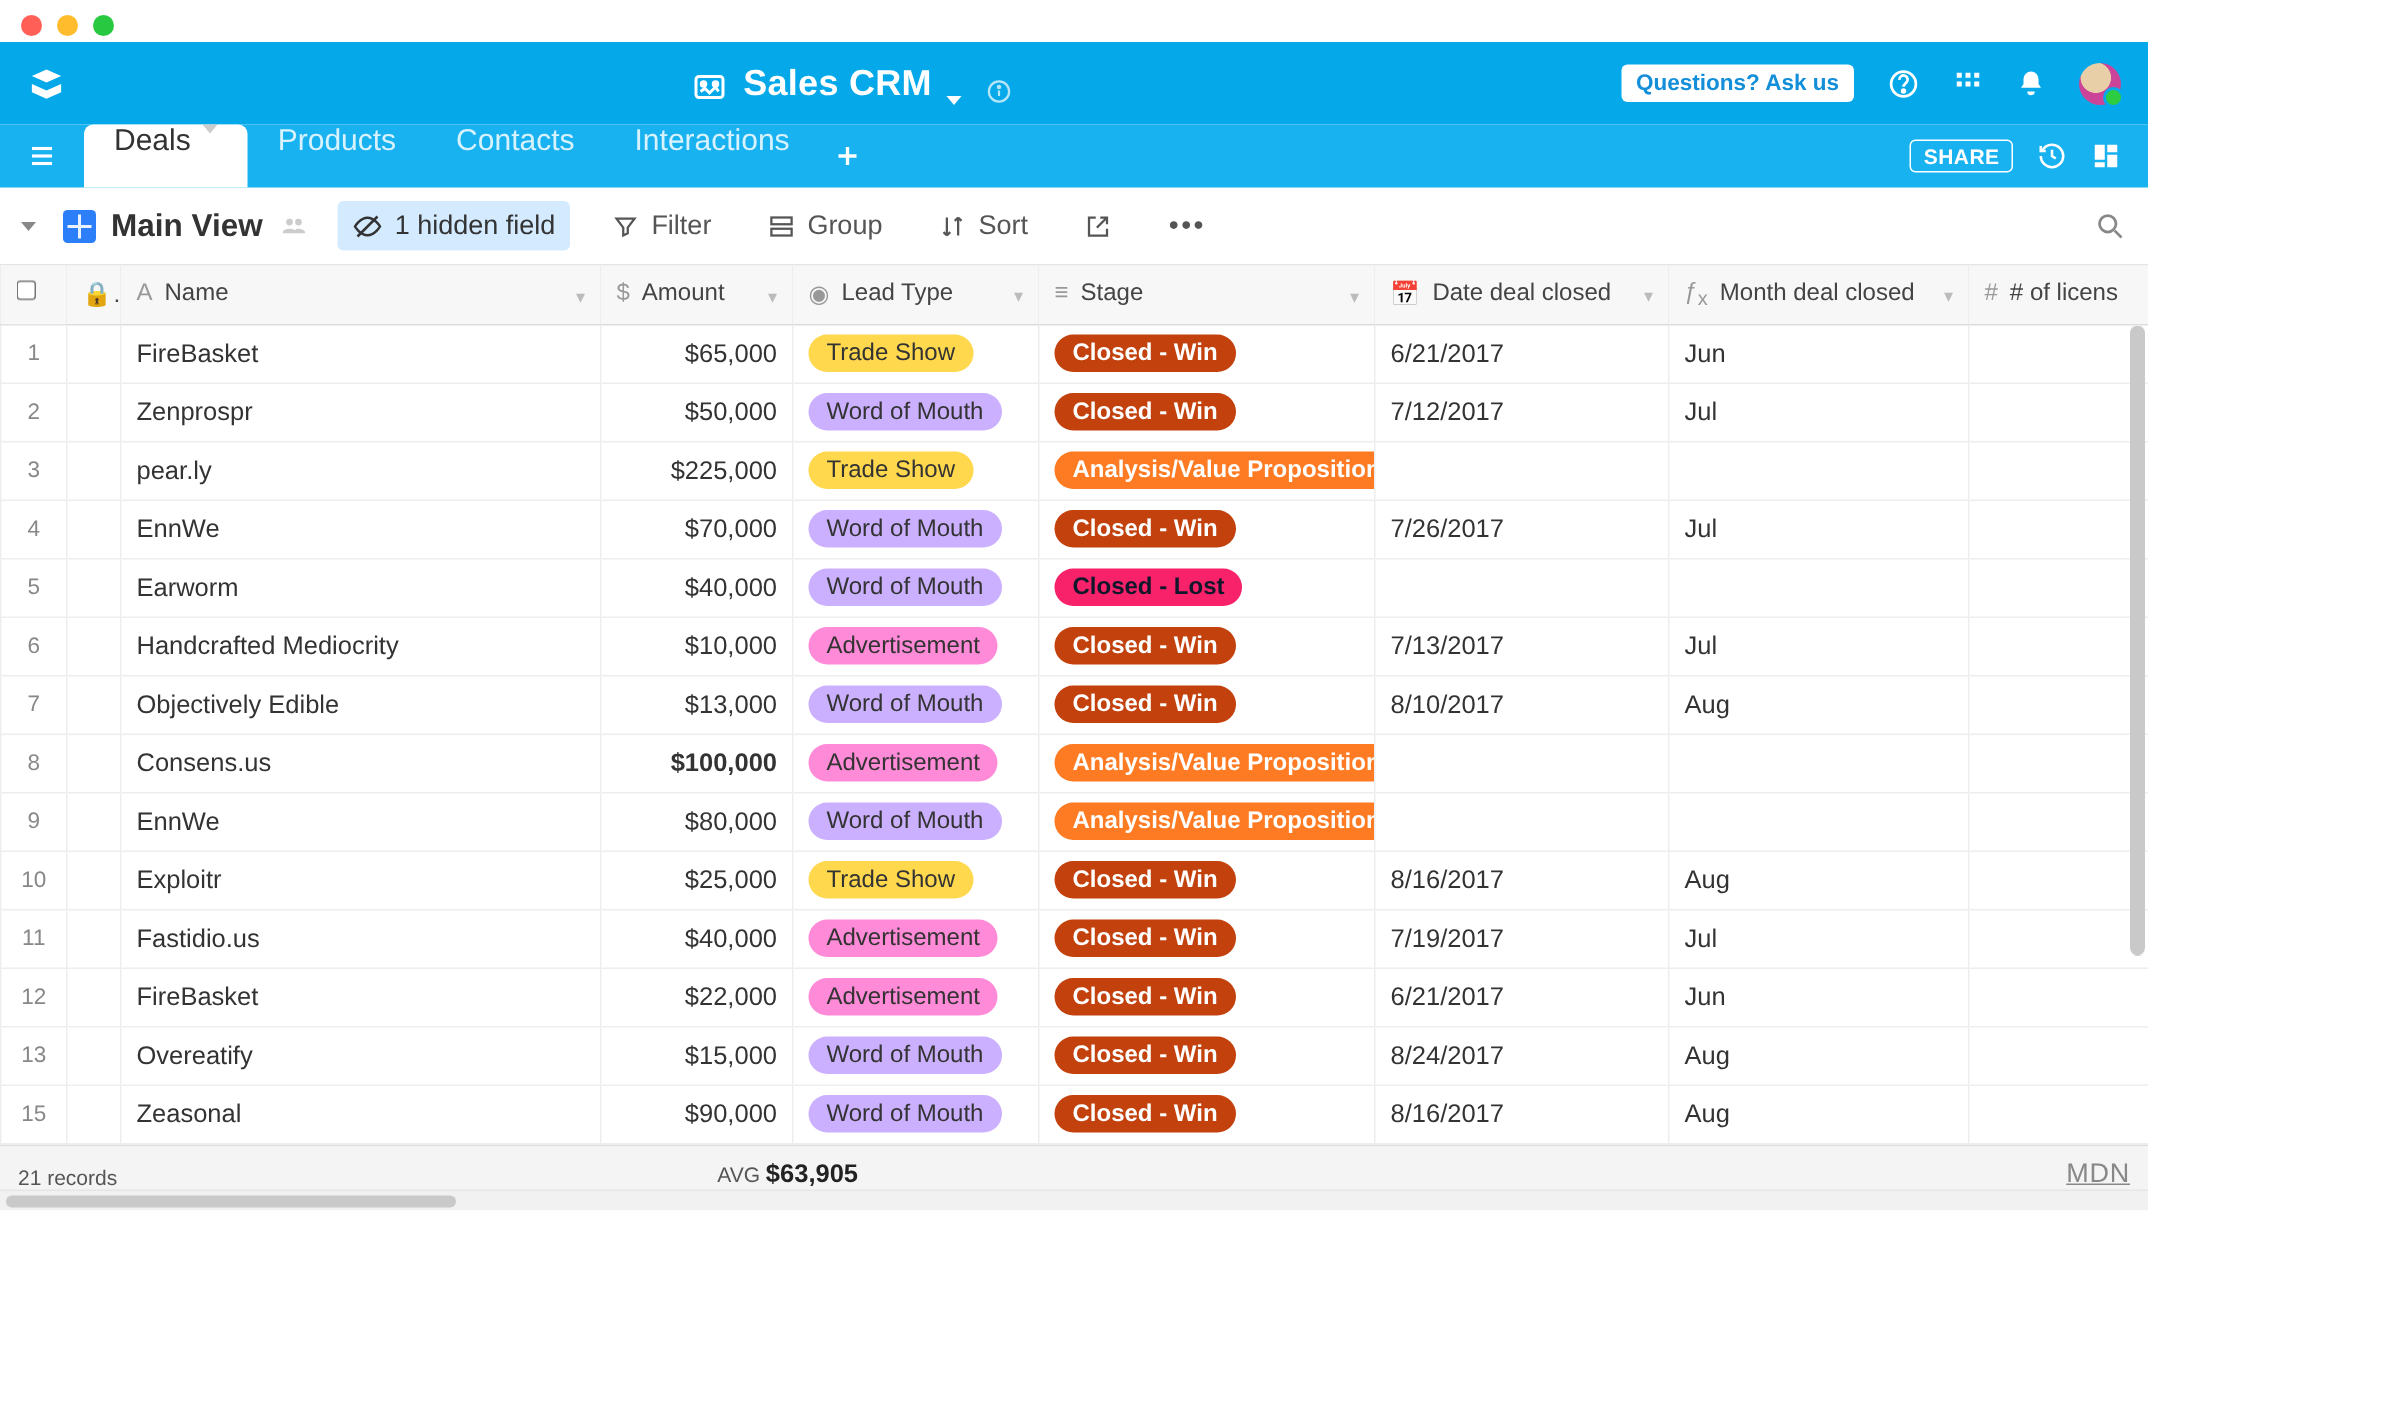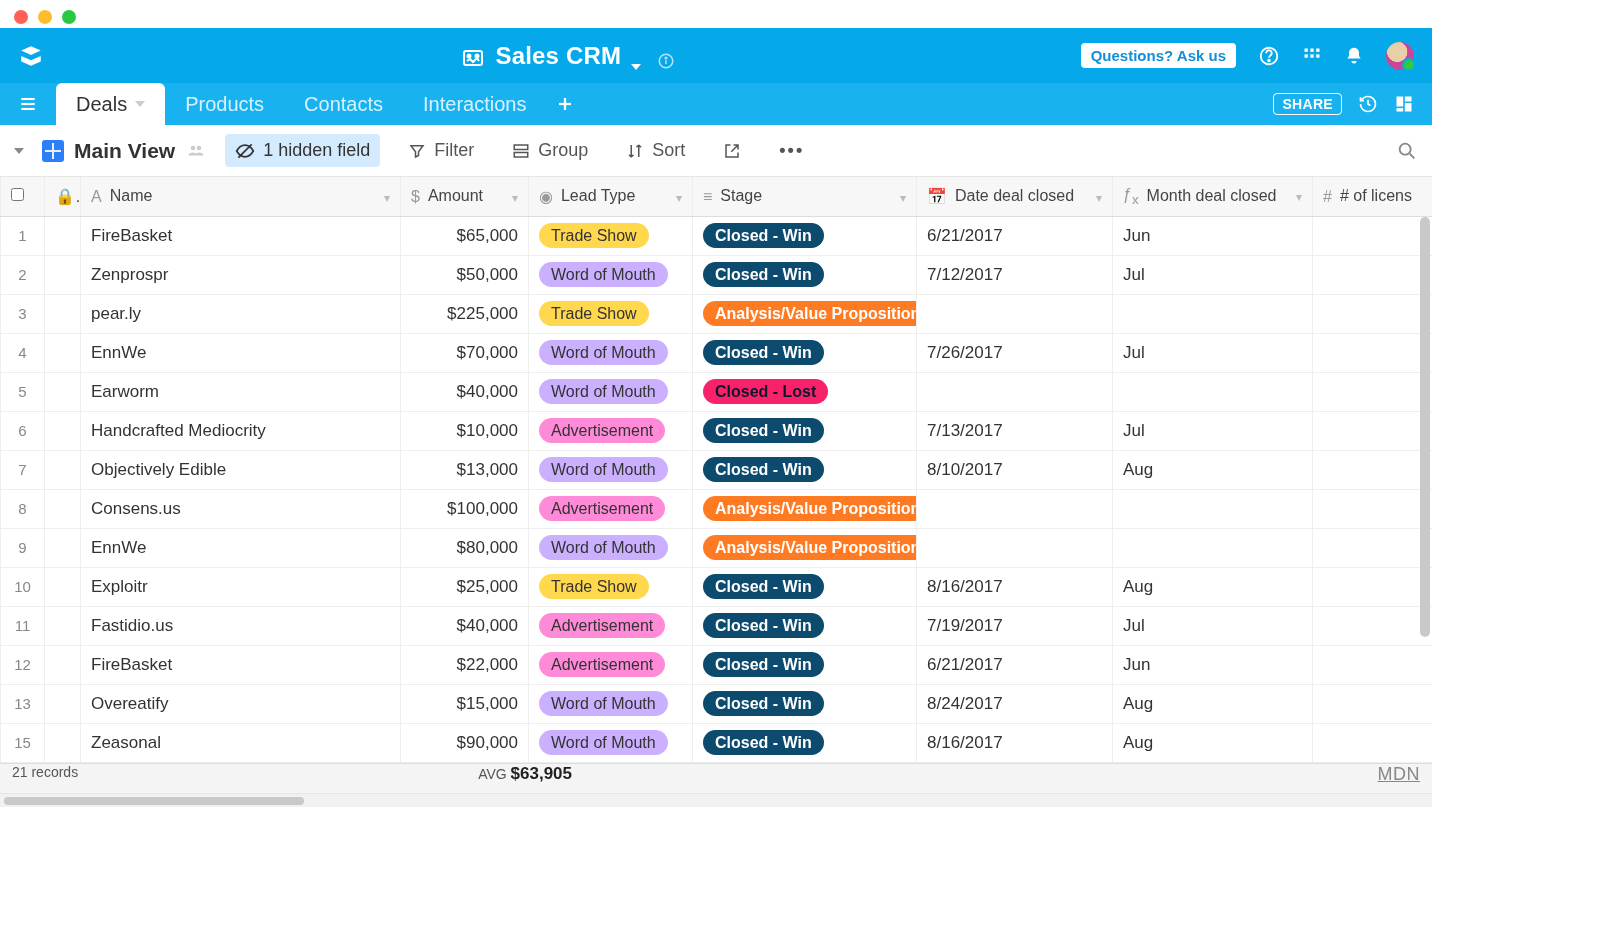--- a/index.html
+++ b/index.html
@@ -20,21 +20,21 @@
   .base-name { font-size:24px; font-weight:600; letter-spacing:.2px; }
   .top-actions { display:flex; align-items:center; gap:22px; }
   .ask-btn { background:#fff; color:#128fd8; font-weight:700; font-size:15px; padding:4px 10px; border-radius:4px; cursor:pointer; }
   .icon-btn { color:#fff; cursor:pointer; display:flex; align-items:center; }
   .avatar { width:28px; height:28px; border-radius:50%; background:radial-gradient(circle at 40% 35%, #e8cfa8 0 40%, #c49 42% 100%); position:relative; }
   .avatar::after{content:"";position:absolute;right:-2px;bottom:-2px;width:10px;height:10px;border-radius:50%;background:#2ecc40;border:2px solid #05a9ea;}
 
   
   .tabstrip { background:#18b2f0; color:#fff; height:42px; display:flex; align-items:center; padding:0 18px; }
   .menu-toggle { margin-right:18px; cursor:pointer; }
-  .tab { height:42px; display:flex; align-items:center; padding:0 20px; font-size:20px; color:#d8f2fd; cursor:pointer; }
+  .tab { height:42px; display:flex; align-items:flex-start; padding:0 20px; font-size:20px; color:#d8f2fd; cursor:pointer; }
   .tab.active { background:#fff; color:#333; border-radius:6px 6px 0 0; font-weight:500;}
   .tab .chevron { margin-left:8px; opacity:.6;}
   .add-tab { margin-left:10px; cursor:pointer; }
   .tab-right { margin-left:auto; display:flex; gap:16px; }
   .share-btn { border:1.5px solid #fff; border-radius:4px; padding:2px 8px; font-size:14px; font-weight:700; letter-spacing:.3px; cursor:pointer;}
 
   
   .viewbar { height:52px; display:flex; align-items:center; padding:0 14px; gap:18px; border-bottom:1px solid #e5e5e5; color:#555;}
   .viewname { display:flex; align-items:center; gap:10px; font-size:21px; font-weight:600; color:#333;}
   .vb-item { display:flex; align-items:center; gap:8px; font-size:18px; cursor:pointer; padding:6px 10px; border-radius:4px;}
@@ -64,26 +64,26 @@
   .col-lic{width:120px;}
   .rownum{color:#888;font-size:15px;text-align:center;}
   thead th .th-drop{float:right;color:#bbb;font-size:12px;margin-top:4px;}
   .th-icon{color:#999;margin-right:8px;display:inline-block;vertical-align:middle;}
 
   
   .pill{display:inline-block;padding:3px 12px;border-radius:14px;font-size:16px;line-height:1.2;}
   .pill-trade{background:#ffd84d;color:#333;}
   .pill-word{background:#cbb0ff;color:#333;}
   .pill-ad{background:#ff8ad8;color:#333;}
-  .pill-win{background:#0c4a6e;color:#fff;font-weight:600;}
+  .pill-win{background:#c2410c;color:#fff;font-weight:600;}
   .pill-lost{background:#f8226b;color:#0f172a;font-weight:600;}
   .pill-avp{background:#ff7b23;color:#fff;font-weight:600;}
 
   
-  .footer{height:30px;background:#f4f4f4;border-top:1px solid #ddd;display:flex;align-items:flex-start;font-size:14px;color:#555;padding:0 12px;}
+  .footer{height:30px;background:#f4f4f4;border-top:1px solid #ddd;display:flex;align-items:flex-end;font-size:14px;color:#555;padding:0 12px;}
   .footer .avg{margin-left:400px;}
   .footer .avg b{font-size:17px;color:#222;font-weight:600;}
   .footer .mdn{margin-left:auto;font-size:18px;color:#888;letter-spacing:.5px;text-decoration:underline;}
 
   
   .hscroll{height:14px;background:#f1f1f1;border-top:1px solid #e5e5e5;position:relative;}
   .hscroll .thumb{position:absolute;left:4px;top:3px;height:8px;width:300px;background:#c9c9c9;border-radius:4px;}
 
   .vscroll{position:absolute;right:2px;top:40px;bottom:4px;width:10px;}
   .vscroll .thumb{position:absolute;top:0;left:0;width:10px;height:420px;background:#c9c9c9;border-radius:5px;}
@@ -359,21 +359,21 @@
           <td><span class="pill pill-word">Word of Mouth</span></td>
           <td><span class="pill pill-win">Closed - Win</span></td>
           <td>8/10/2017</td>
           <td>Aug</td>
           <td></td>
         </tr>
         <tr>
           <td class="rownum">8</td>
           <td></td>
           <td>Consens.us</td>
-          <td class="col-amt" style="text-align:right;">$100,000</td>
+          <td class="col-amt" style="text-align:right;font-weight:bold;">$100,000</td>
           <td><span class="pill pill-ad">Advertisement</span></td>
           <td><span class="pill pill-avp">Analysis/Value Proposition</span></td>
           <td></td>
           <td></td>
           <td></td>
         </tr>
         <tr>
           <td class="rownum">9</td>
           <td></td>
           <td>EnnWe</td>

